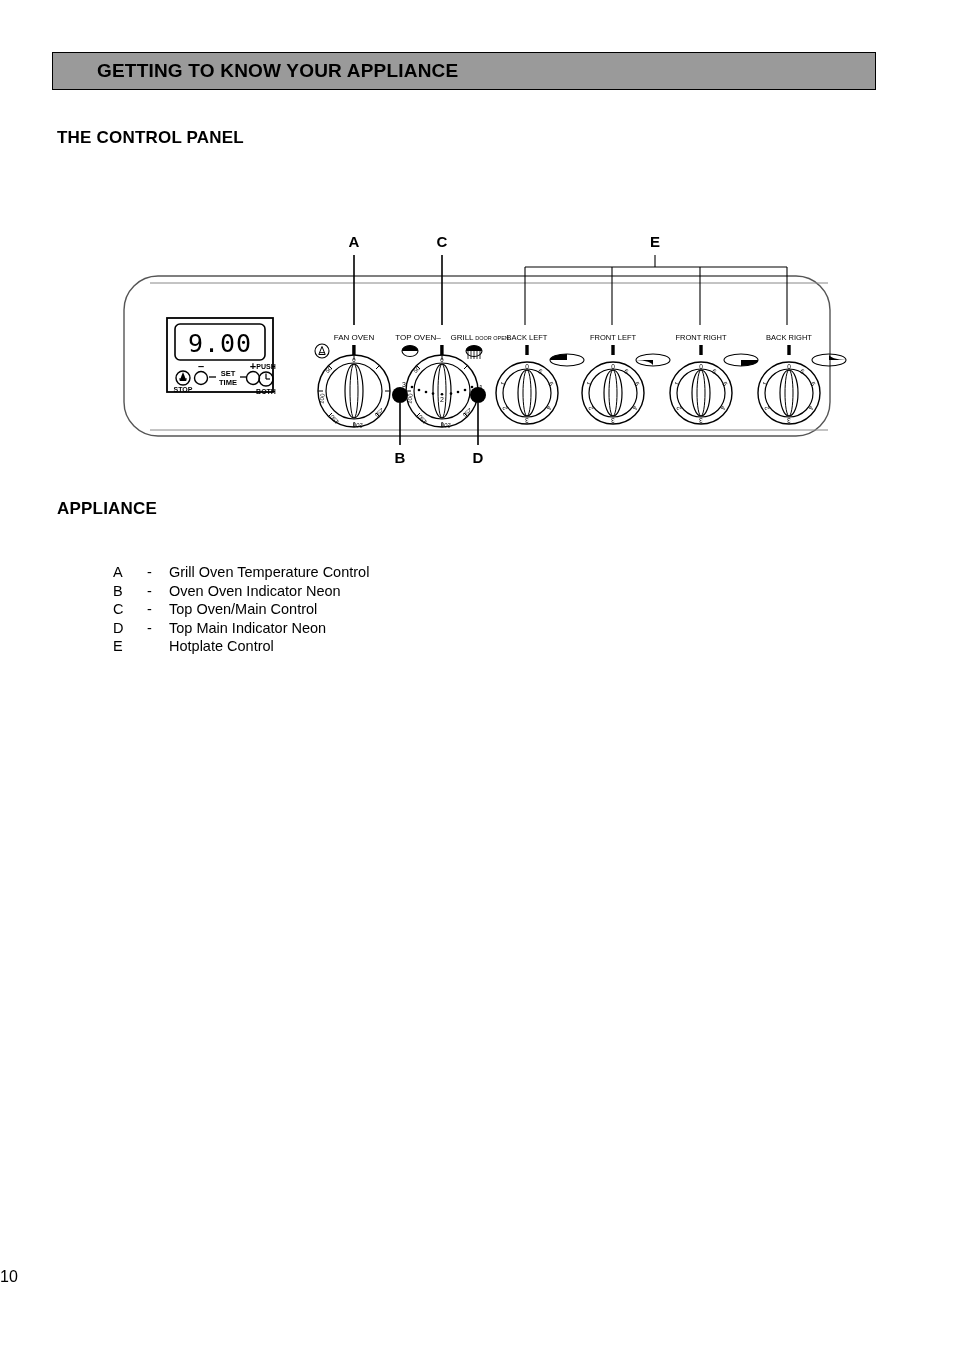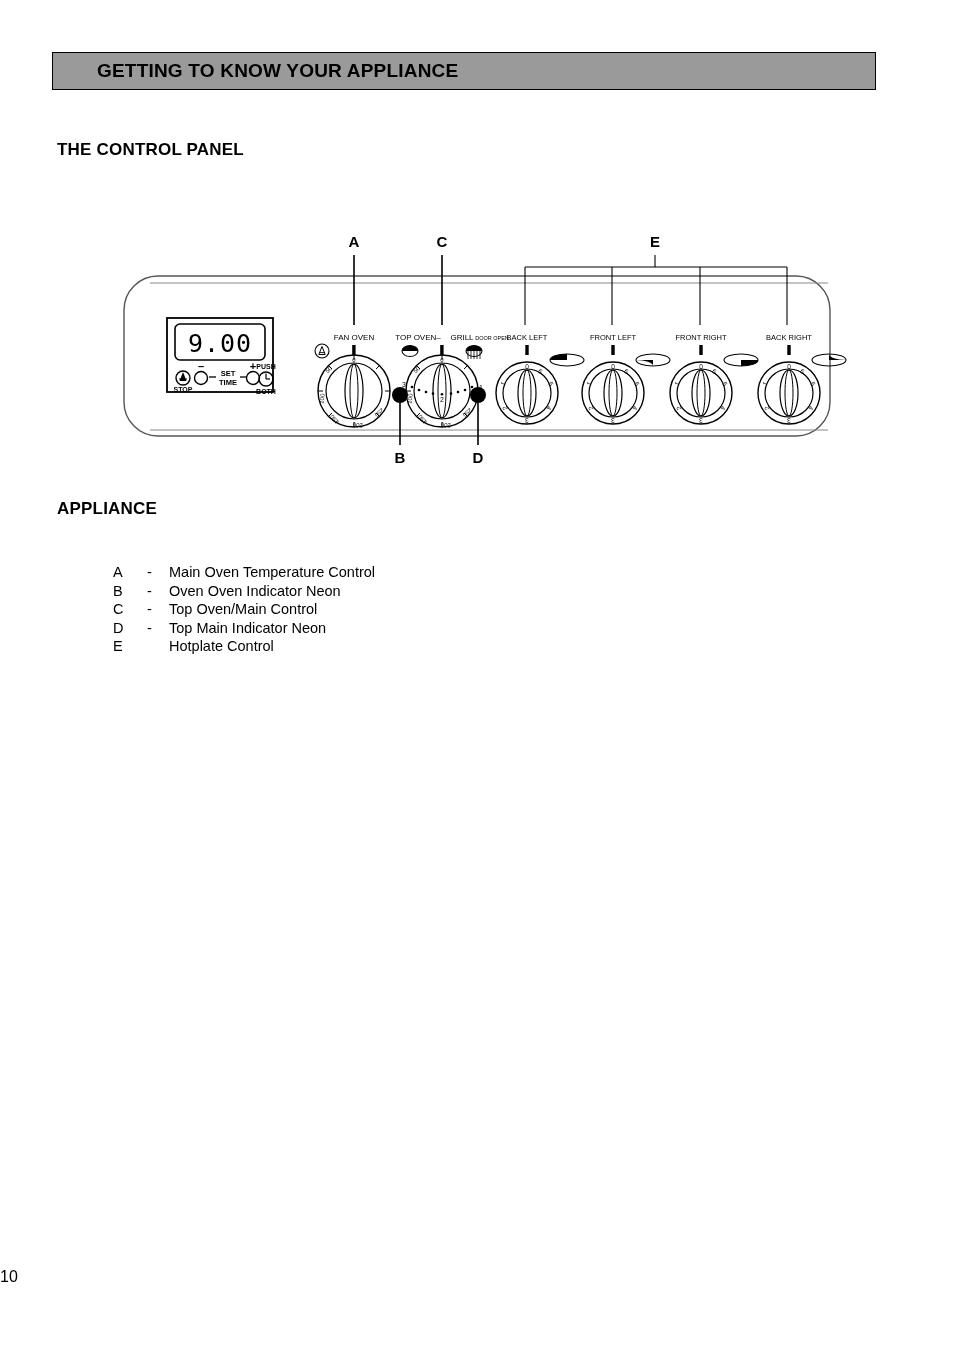--- a/index.html
+++ b/index.html
@@ -40,21 +40,21 @@
   }
 
   
   .section-heading {
     position: absolute;
     font-size: 17px;
     font-weight: bold;
     letter-spacing: 0.2px;
     white-space: nowrap;
   }
-  #heading-control-panel { left: 57px; top: 140px; }
+  #heading-control-panel { left: 57px; top: 128px; }
   #heading-features      { left: 57px; top: 499px; }
 
   
   #diagram {
     position: absolute;
     left: 0px;
     top: 205px;
     width: 954px;
     height: 275px;
   }
@@ -352,21 +352,21 @@
         <path d="M846 155 A17 6 0 0 1 829 149 L829 155 Z" fill="#000"></path>
       </g>
     </g>
   </svg>
 </div>
 
 <div id="features-list">
   <div class="feat-row">
     <span class="feat-key">A</span>
     <span class="feat-dash">-</span>
-    <span class="feat-desc">Main Oven Temperature Control</span>
+    <span class="feat-desc">Grill Oven Temperature Control</span>
   </div>
   <div class="feat-row">
     <span class="feat-key">B</span>
     <span class="feat-dash">-</span>
     <span class="feat-desc">Oven Oven Indicator Neon</span>
   </div>
   <div class="feat-row">
     <span class="feat-key">C</span>
     <span class="feat-dash">-</span>
     <span class="feat-desc">Top Oven/Main Control</span>

